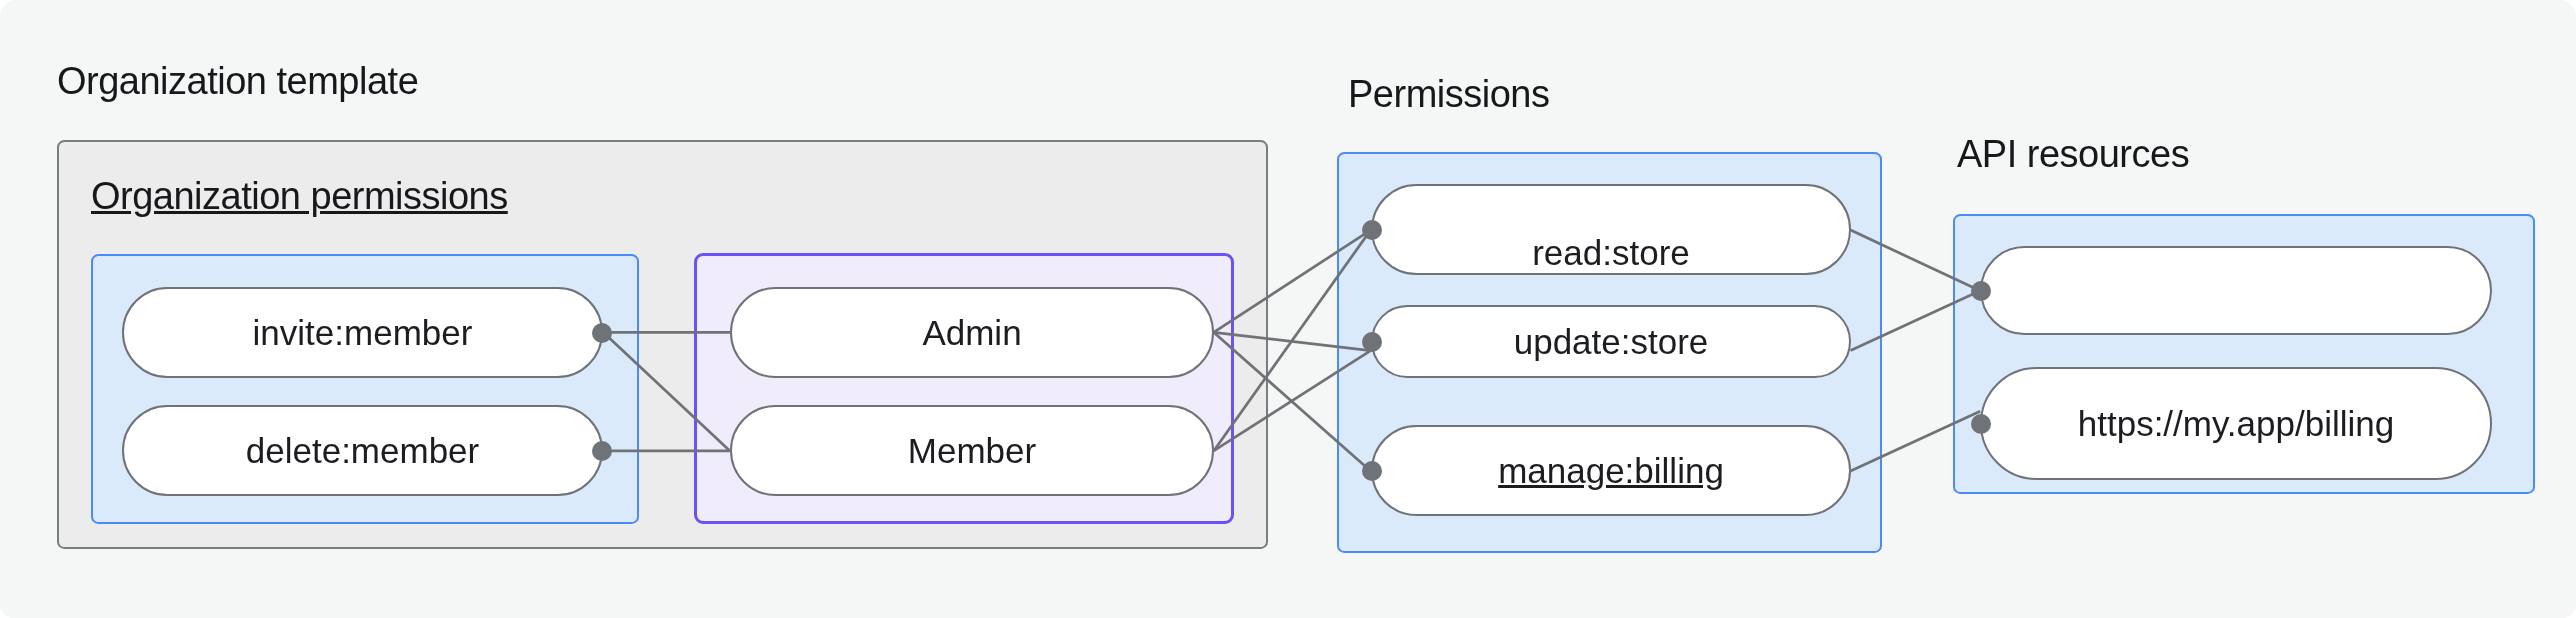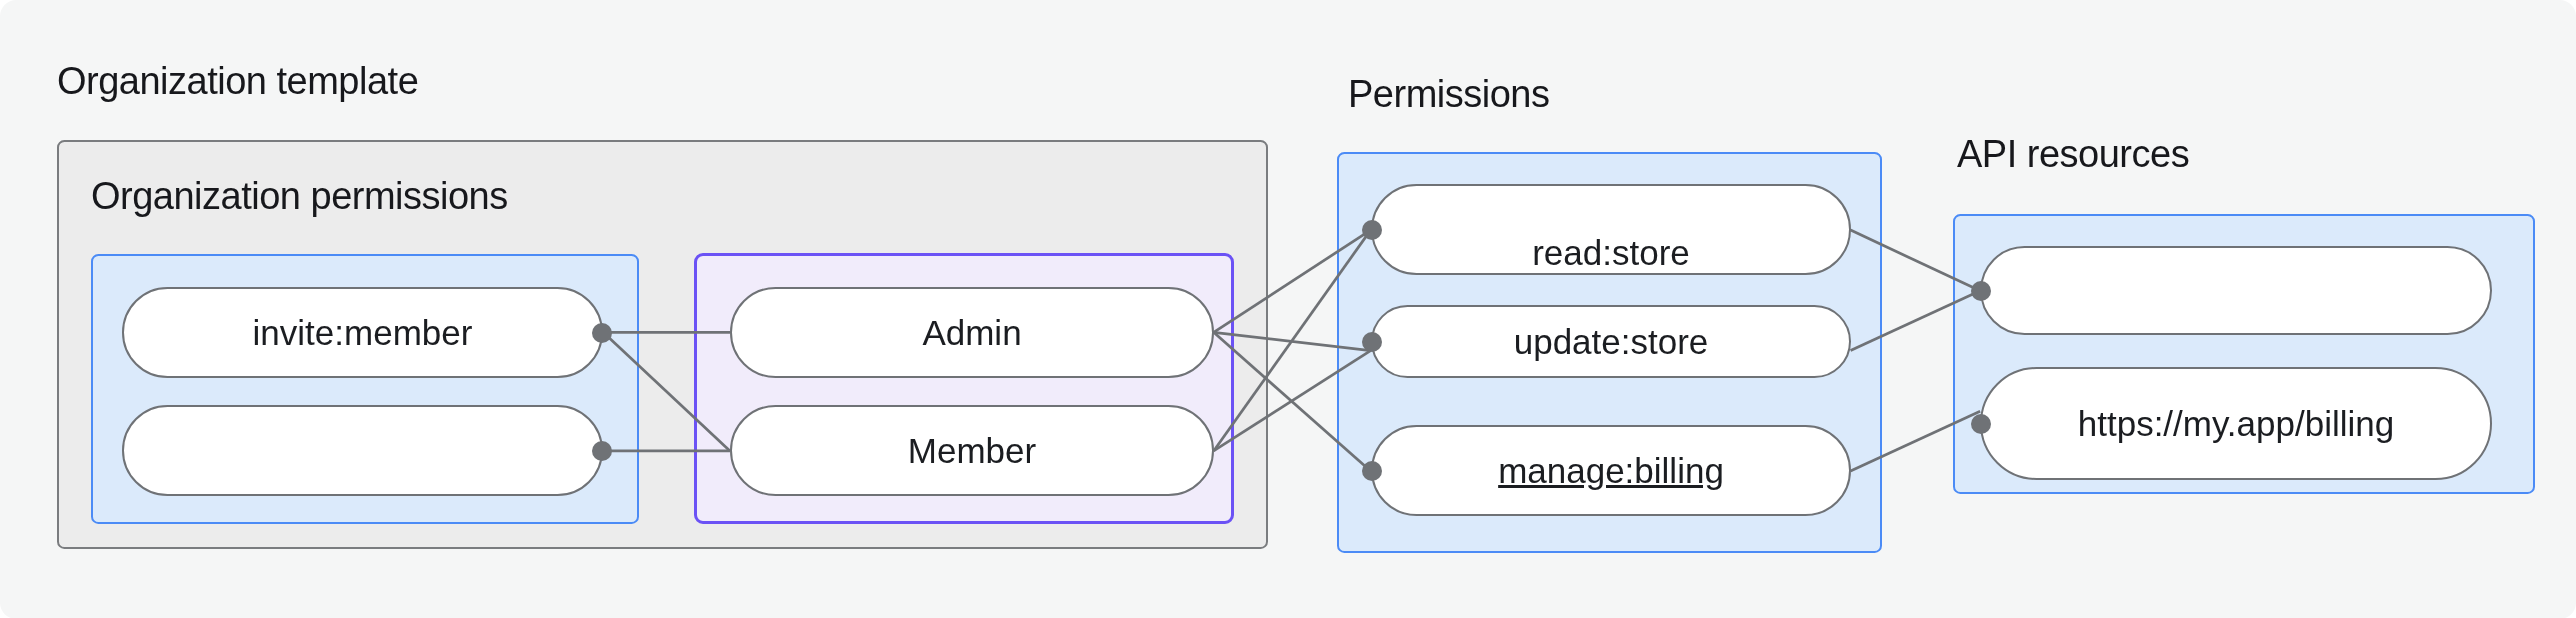--- a/index.html
+++ b/index.html
@@ -51,21 +51,21 @@
   .diagram-label {
     position: absolute;
     color: var(--text, #17181c);
     font-size: 38px;
     font-weight: 500;
     letter-spacing: -0.5px;
     white-space: nowrap;
     z-index: 1;
   }
   .title-label            { left: 57px;   top: 60px;  }
-  .org-permissions-label  { left: 91px;  top: 175px; }
+  .org-permissions-label  { left: 91px;  top: 175px; text-decoration: underline; }
   .org-roles-label        { left: 699px;  top: 175px; }
   .permissions-label      { left: 1348px; top: 73px;  }
   .api-resources-label    { left: 1957px; top: 133px; }
   .pill {
     position: absolute;
     box-sizing: border-box;
     background: var(--pill-bg, #ffffff);
     border: 2.7px solid var(--pill-border, #6f7276);
     border-radius: 912px;
     display: flex;
@@ -130,20 +130,21 @@
   <div class="group-box blue-box permissions-box"></div>
 
   <div class="diagram-label api-resources-label">API resources</div>
   <div class="group-box blue-box api-box"></div>
 
   <div class="pill pill-invite">
     <span>invite:member</span>
     <span class="dot dot-right"></span>
   </div>
   <div class="pill pill-delete">
+    <span>delete:member</span>
     <span class="dot dot-right"></span>
   </div>
 
   <div class="pill pill-admin">
     <span>Admin</span>
   </div>
   <div class="pill pill-member">
     <span>Member</span>
   </div>
 

